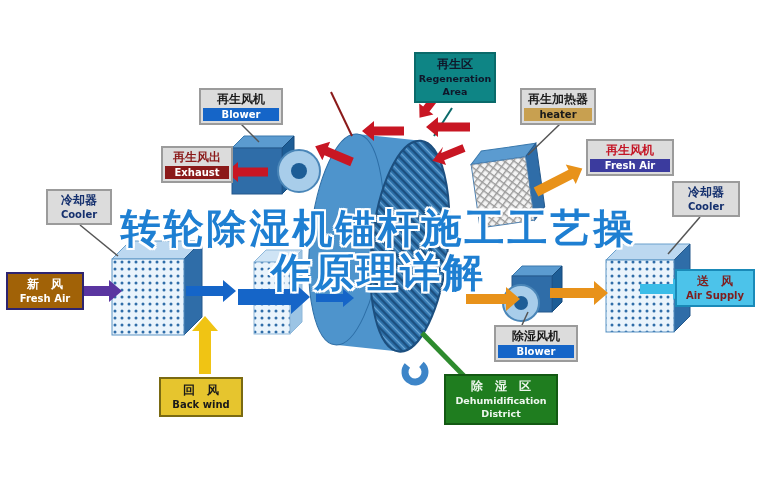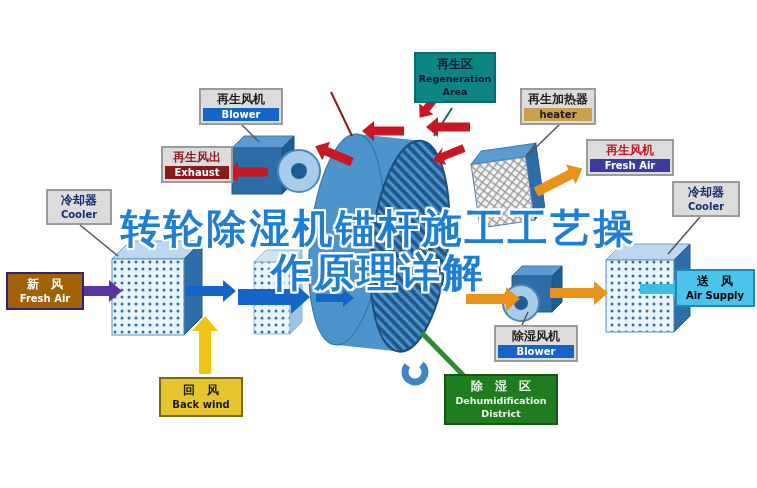--- a/index.html
+++ b/index.html
@@ -27,21 +27,21 @@
   #lbl-desiccant{left:283px;top:54px;width:96px;}
   #lbl-regen-blower{left:199px;top:88px;width:84px;}
   #lbl-regen-area{left:414px;top:52px;width:82px;background:#0e8585;color:#0f172a;border:2px solid #0a6a6a;padding:3px 2px;}
   #lbl-regen-area .en{font-size:9.5px;word-break:break-all;}
   #lbl-regen-heater{left:520px;top:88px;width:76px;}
   #lbl-exhaust{left:161px;top:146px;width:72px;}
   #lbl-regen-fresh-air{left:586px;top:139px;width:88px;}
   #lbl-cooler-left{left:46px;top:189px;width:66px;}
   #lbl-cooler-right{left:672px;top:181px;width:68px;}
   #lbl-fresh-air{left:6px;top:272px;width:78px;background:#a16207;color:#ffffff;border:2px solid #2e2470;padding:3px 2px;}
-  #lbl-air-supply{left:675px;top:269px;width:80px;background:#4cc3ea;color:#000000;border:2px solid #1a8ab8;padding:3px 8px;}
+  #lbl-air-supply{left:675px;top:269px;width:80px;background:#4cc3ea;color:#7f1d1d;border:2px solid #1a8ab8;padding:3px 8px;}
   #lbl-back-wind{left:159px;top:377px;width:84px;background:#e6c52e;color:#1a1a1a;border:2px solid #7a6a12;padding:4px 2px;}
   #lbl-dehumid-blower{left:494px;top:325px;width:84px;}
   #lbl-dehumid-district{left:444px;top:374px;width:114px;background:#1f7d1f;color:#eef7ee;border:2px solid #135913;padding:3px 2px;}
   #lbl-dehumid-district .en{font-size:9.5px;}
 
   .watermark{
     position:absolute;left:0;top:206px;width:100%;z-index:5;
     text-align:center;font-weight:bold;font-size:40px;line-height:1.1;
     letter-spacing:3px;color:#1e7fd2;
     text-shadow:

